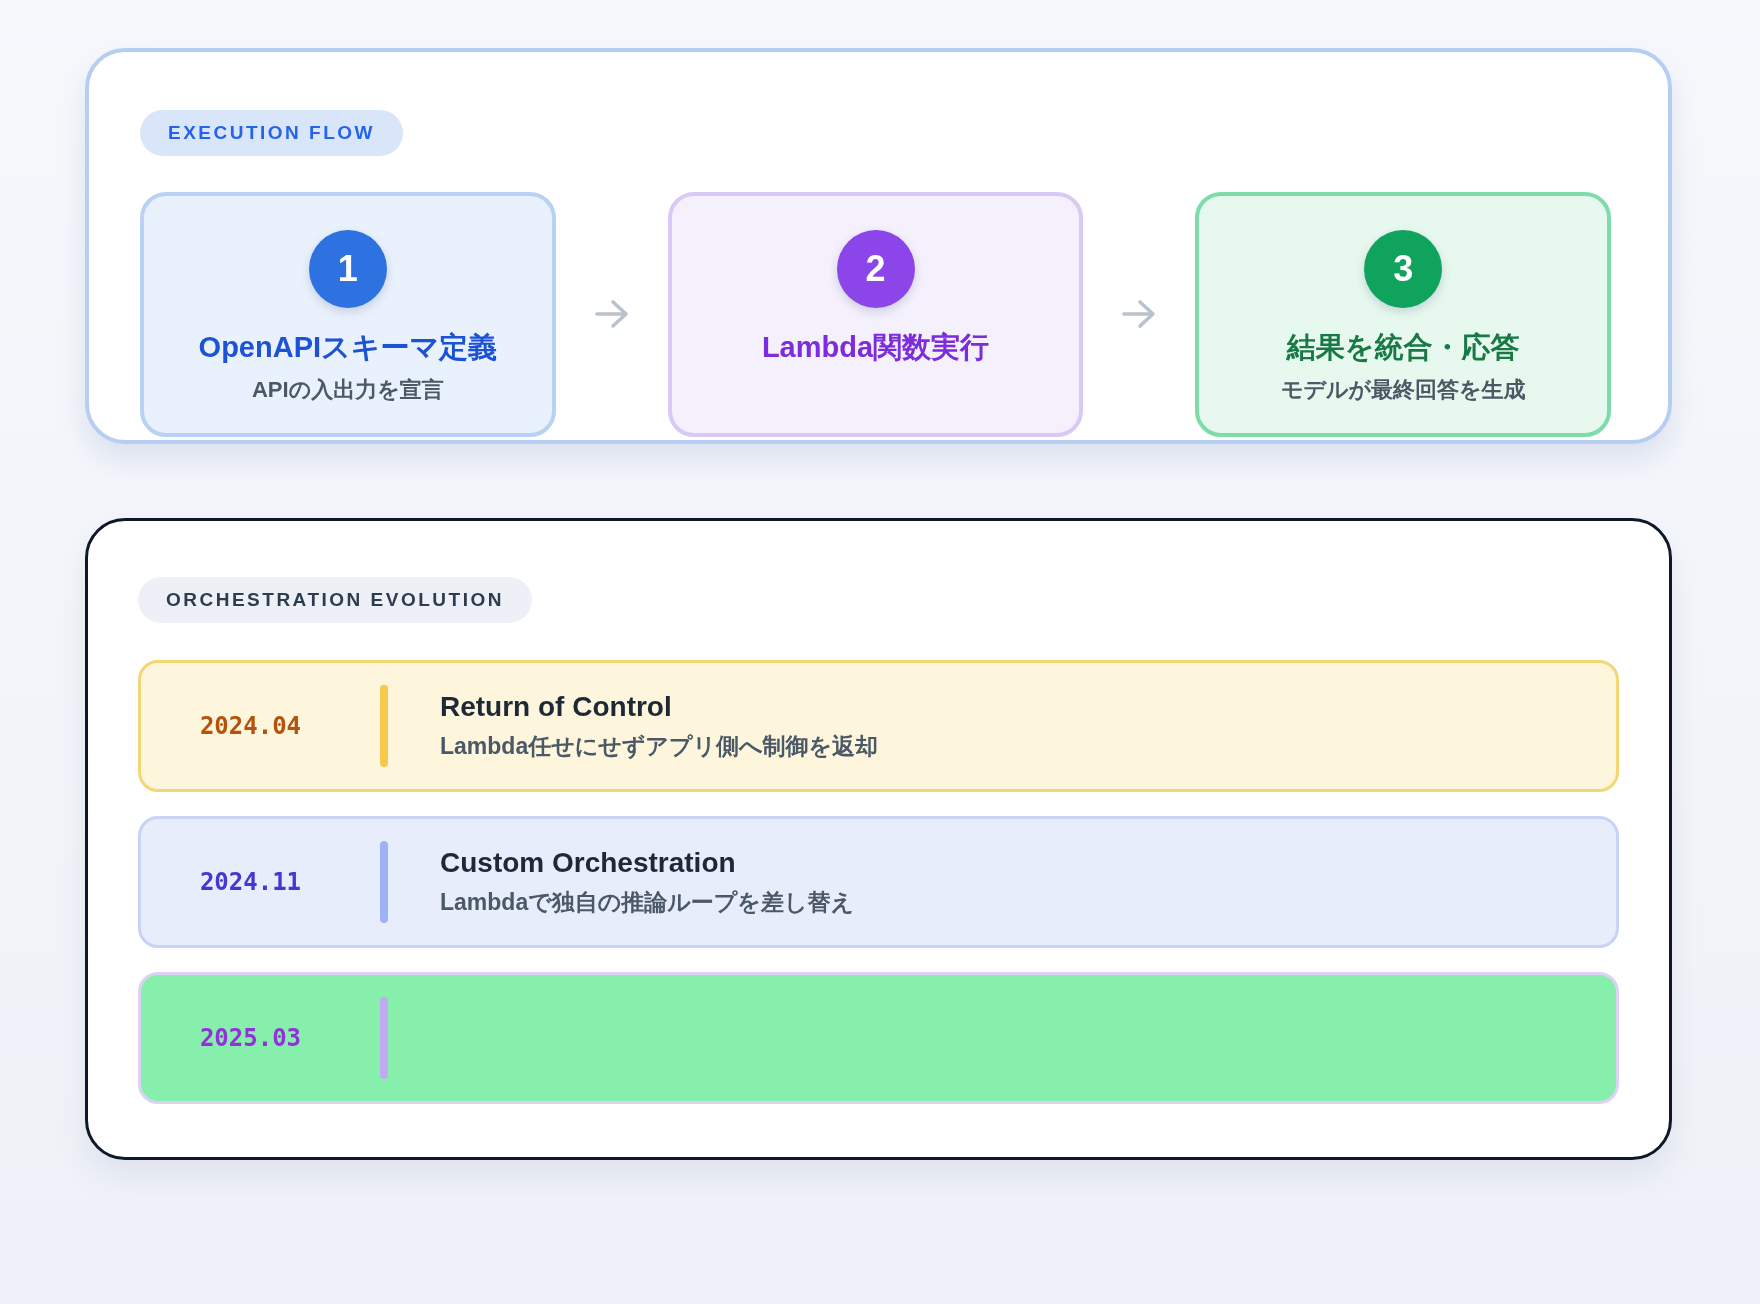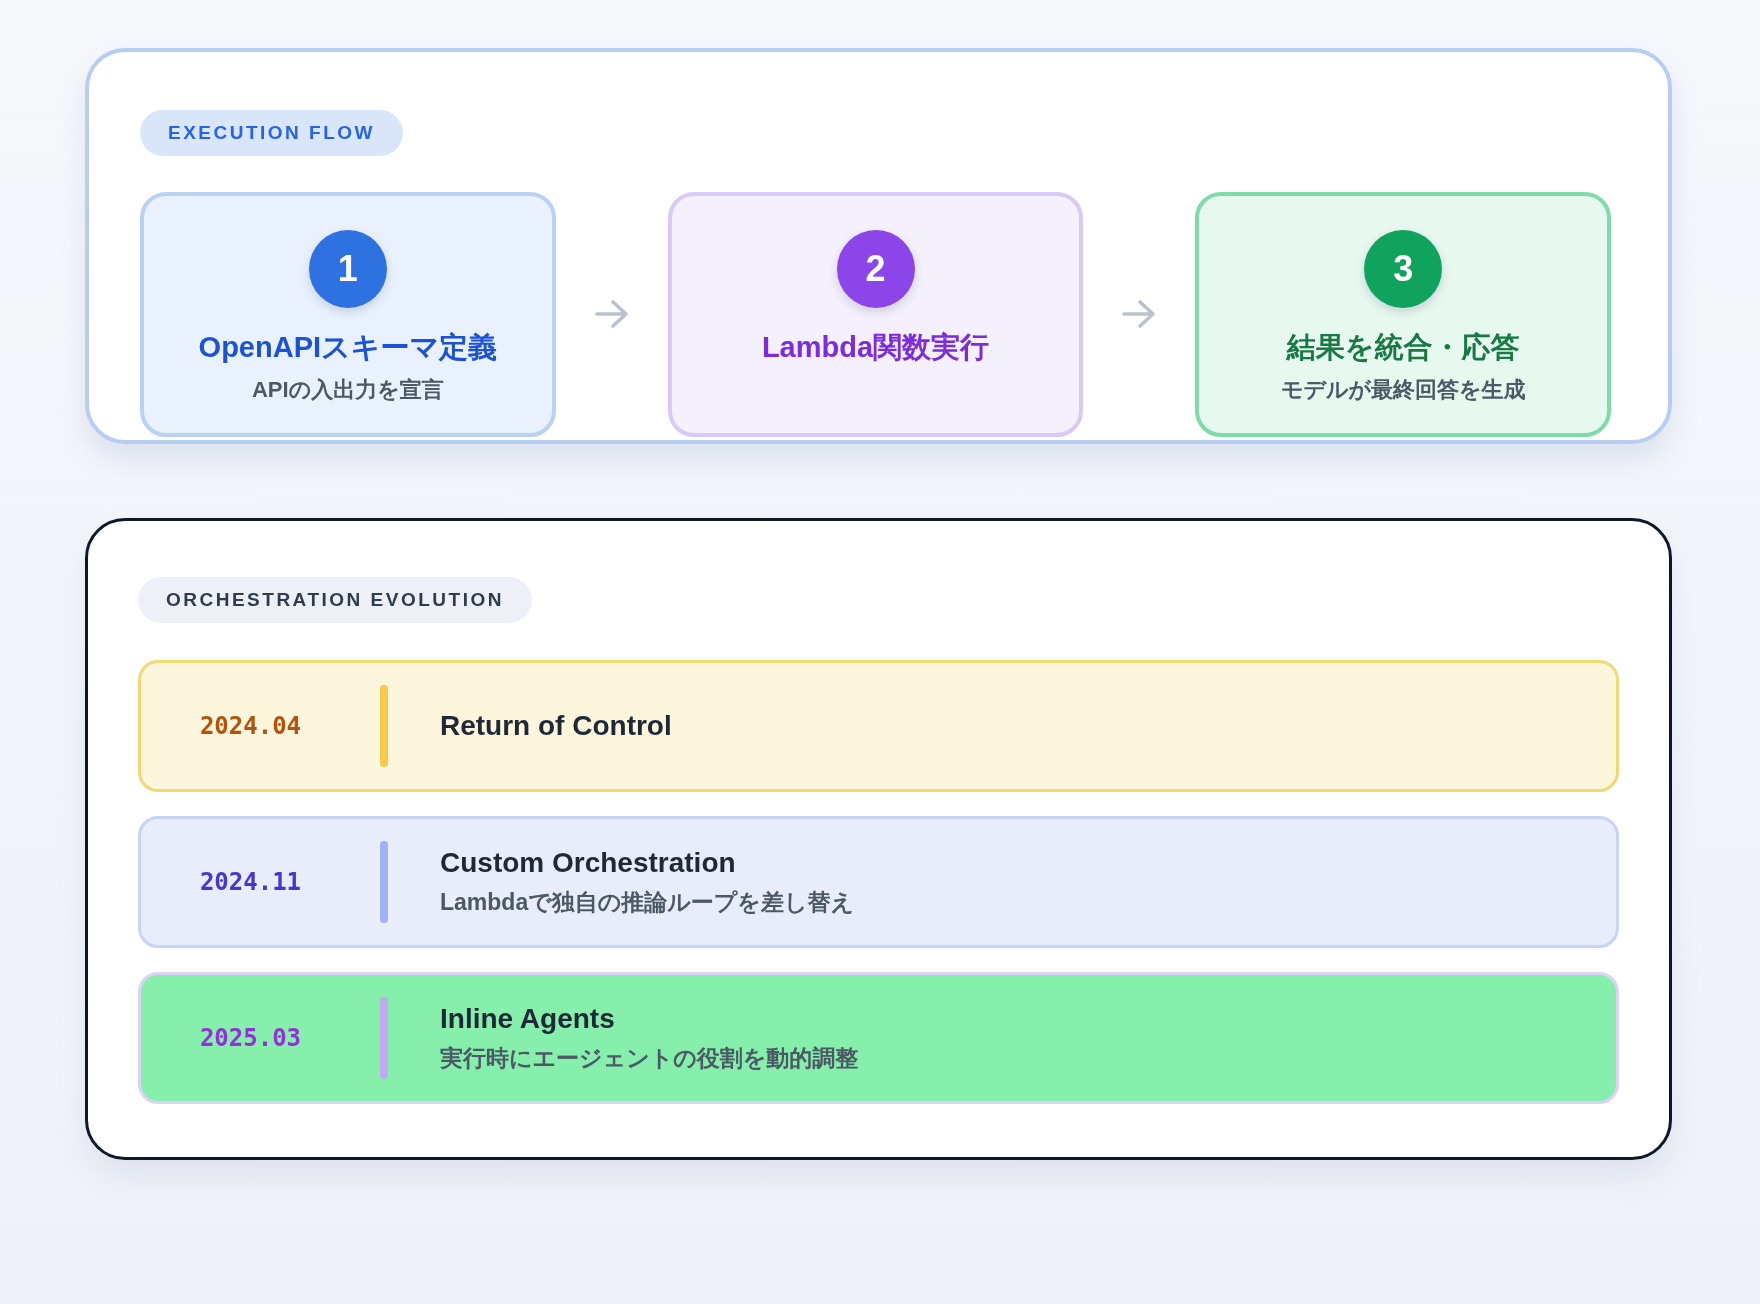--- a/index.html
+++ b/index.html
@@ -167,35 +167,32 @@
 <section class="card evolution">
   <span class="badge gray" style="background-color: rgb(237, 241, 247); color: rgb(46, 60, 80);">ORCHESTRATION EVOLUTION</span>
 
   <div class="timeline">
 
     <div class="t-row" style="background-color: rgb(253, 246, 221); border-color: rgb(242, 215, 116);">
       <div class="t-date" style="color: rgb(181, 83, 12);">2024.04</div>
       <div class="t-bar" style="background-color: rgb(246, 201, 74);"></div>
       <div class="t-text">
         <div class="t-title">Return of Control</div>
+        <div class="t-sub">Lambda任せにせずアプリ側へ制御を返却</div>
       </div>
     </div>
 
     <div class="t-row" style="background-color: rgb(232, 237, 251); border-color: rgb(201, 211, 247);">
       <div class="t-date" style="color: rgb(71, 54, 212);">2024.11</div>
       <div class="t-bar" style="background-color: rgb(159, 178, 245);"></div>
       <div class="t-text">
         <div class="t-title">Custom Orchestration</div>
         <div class="t-sub">Lambdaで独自の推論ループを差し替え</div>
       </div>
     </div>
 
     <div class="t-row" style="background-color: #86efac; border-color: rgb(222, 209, 246);">
       <div class="t-date" style="color: rgb(148, 48, 218);">2025.03</div>
       <div class="t-bar" style="background-color: rgb(194, 169, 244);"></div>
-      <div class="t-text">
-        <div class="t-title">Inline Agents</div>
-        <div class="t-sub">実行時にエージェントの役割を動的調整</div>
-      </div>
     </div>
 
   </div>
 </section>
 
 </body></html>

